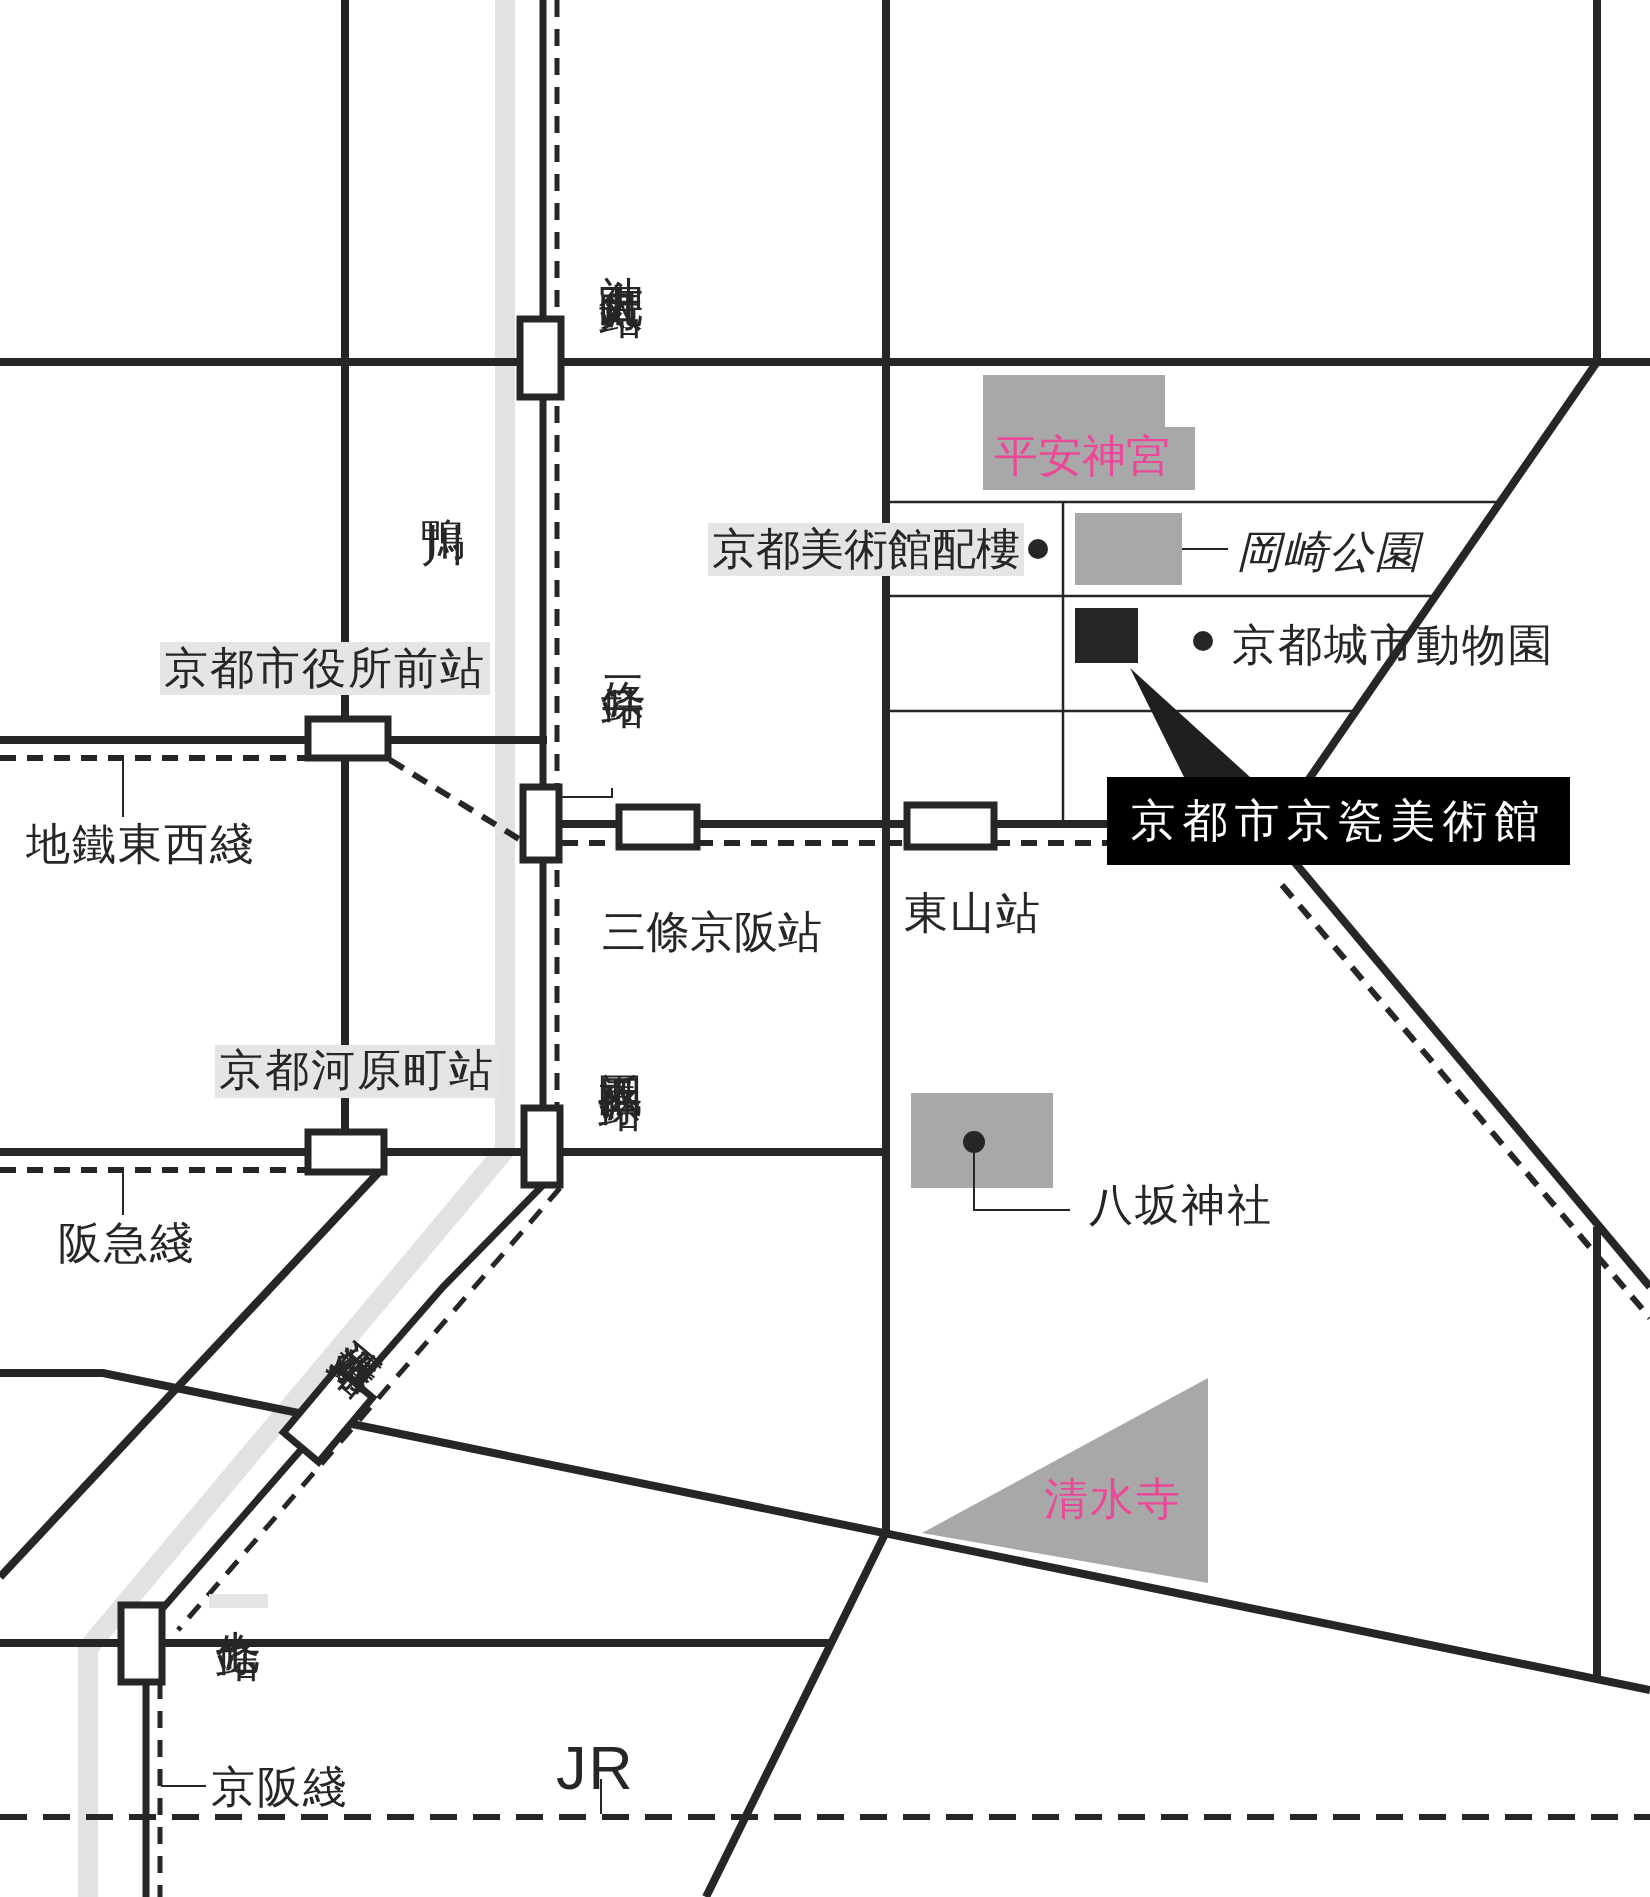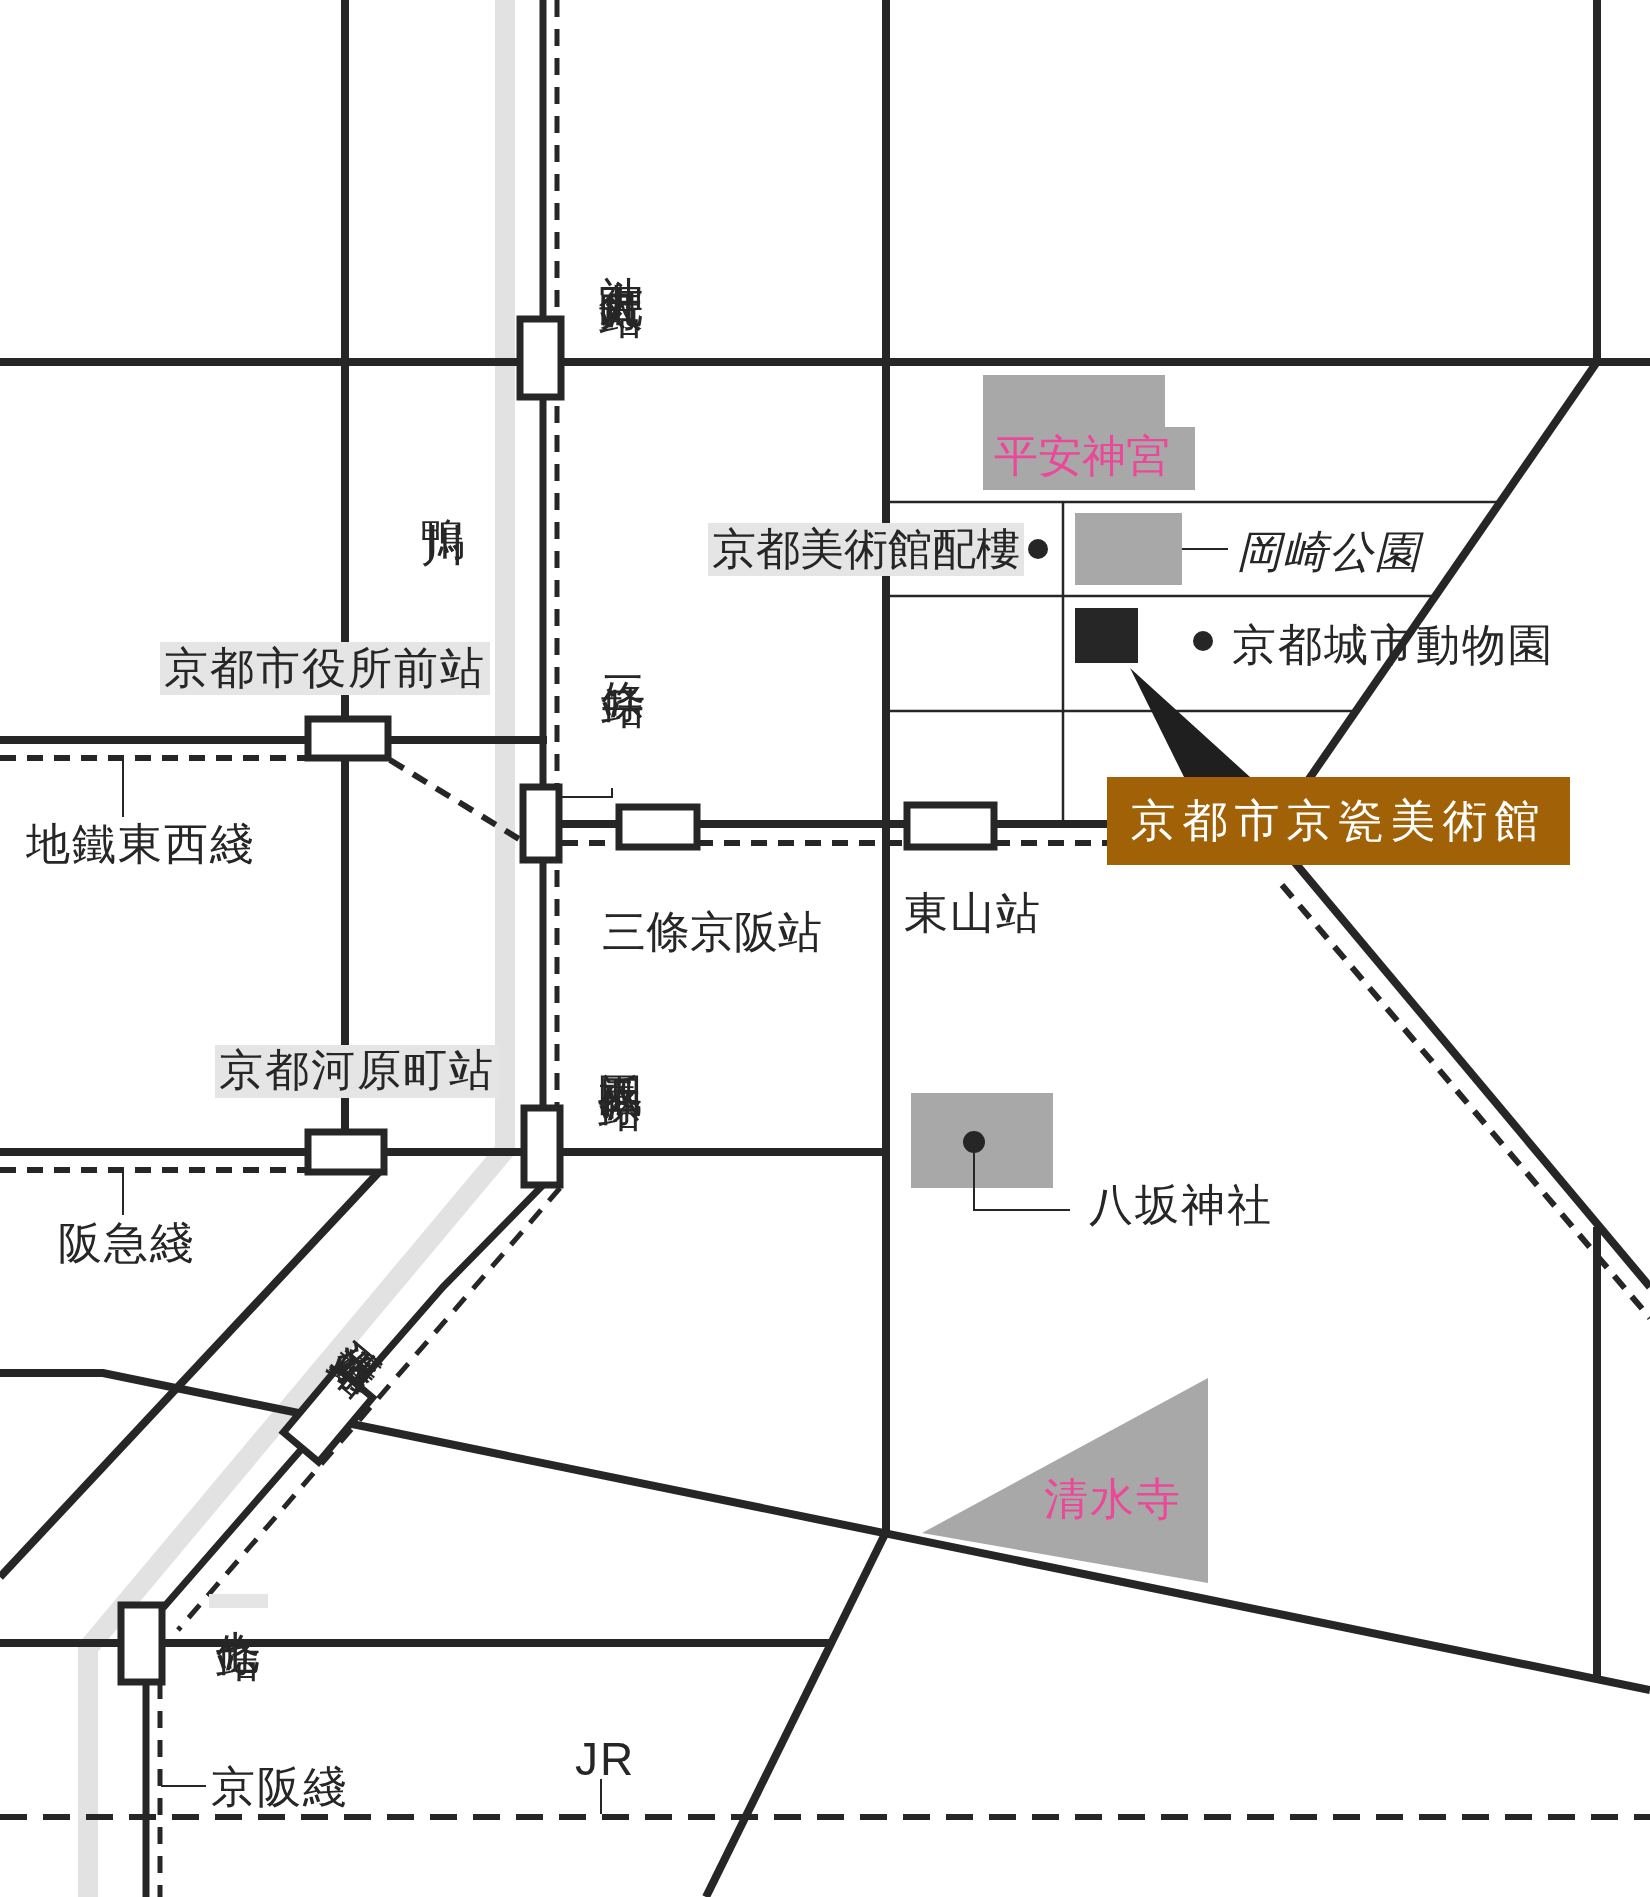--- a/index.html
+++ b/index.html
@@ -5,21 +5,21 @@
   html,body{margin:0;padding:0;background:#fff;}
   .map-canvas{position:relative;width:1650px;height:1897px;background:#ffffff;overflow:hidden;
     font-family:"Liberation Sans","DejaVu Sans",sans-serif;}
   .map-canvas svg{position:absolute;left:0;top:0;}
   .lbl{position:absolute;font-size:44px;color:#262626;white-space:nowrap;letter-spacing:2px;line-height:1.15;}
   .lbl-v{writing-mode:vertical-rl;text-orientation:upright;letter-spacing:4px;}
   .halo{background:#e5e5e5;padding:1px 4px;}
   .on-gray{color:#ec4899;}
   .lbl-rot{writing-mode:vertical-rl;text-orientation:upright;letter-spacing:2px;
     transform:rotate(40deg);transform-origin:50% 50%;}
-  .callout{position:absolute;left:1107px;top:777px;width:463px;height:88px;background:#a16207;
+  .callout{position:absolute;left:1107px;top:777px;width:463px;height:88px;background:#000000;
     display:flex;align-items:center;justify-content:center;color:#ffffff;font-size:45px;
     letter-spacing:7px;white-space:nowrap;}
 </style>
 </head>
 <body>
 
 <div class="map-canvas">
 
 <svg width="1650" height="1897" viewBox="0 0 1650 1897">
 
@@ -126,19 +126,19 @@
 <div class="lbl" style="left:602px;top:888px;letter-spacing:0;margin-top:19px;">三條京阪站</div>
 <div class="lbl" style="left:904px;top:888px;">東山站</div>
 <div class="lbl halo" style="left:215px;top:1045px;font-family:Liberation Serif, serif;">京都河原町站</div>
 <div class="lbl" style="left:58px;top:1218px;">阪急綫</div>
 <div class="lbl lbl-v" style="left:595px;top:1037px;">祇園四條站</div>
 <div class="lbl" style="left:1089px;top:1180px;">八坂神社</div>
 <div class="lbl lbl-rot" style="left:365px;top:1322px;">清水五條站</div>
 <div class="lbl on-gray" style="left:1044px;top:1474px;">清水寺</div>
 <div class="lbl lbl-v halo" style="left:209px;top:1594px;">七條站</div>
 <div class="lbl" style="left:211px;top:1762px;">京阪綫</div>
-<div class="lbl" style="left:575px;top:1733px;font-size:46px;">JR</div>
+<div class="lbl" style="left:556px;top:1733px;font-size:61px;">JR</div>
 
 <div class="callout">
   <span>京都市京瓷美術館</span>
 </div>
 
 </div>
 
 </body></html>

